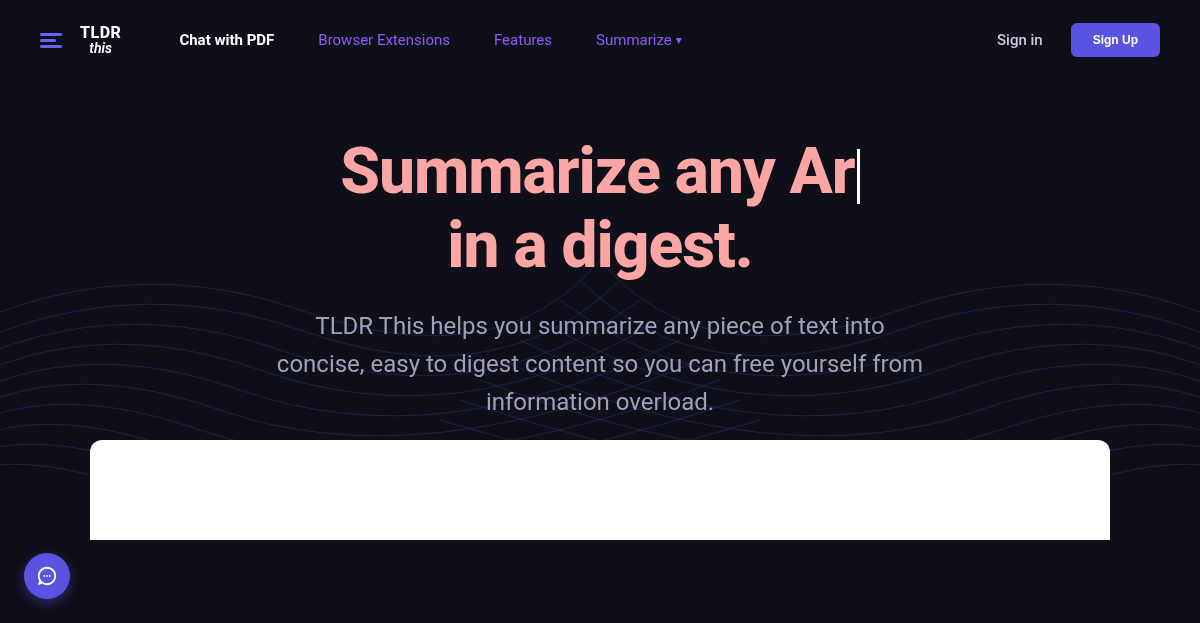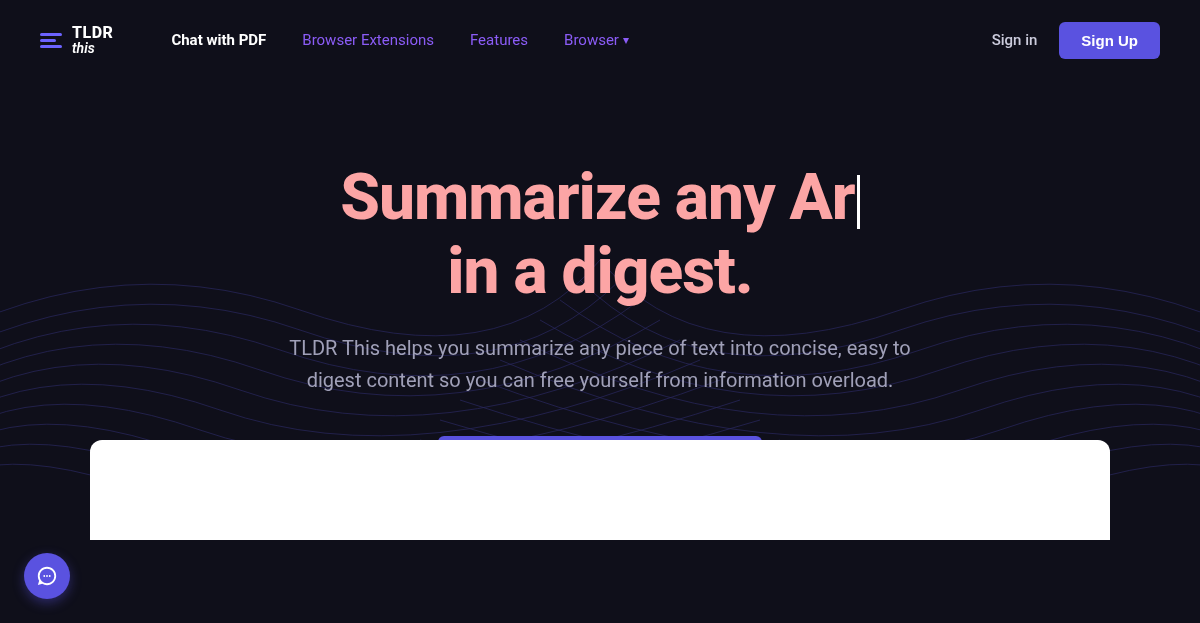--- a/index.html
+++ b/index.html
@@ -24,23 +24,24 @@
       padding: 0 40px;
       height: 80px;
       position: relative;
       z-index: 10;
       background-color: #0f0f1a;
     }
 
     .logo-area {
       display: flex;
       align-items: center;
-      gap: 10px;
+      gap: 18px;
       margin-right: 40px;
       cursor: pointer;
+      text-align: center;
     }
 
     .logo-icon {
       display: flex;
       flex-direction: column;
       gap: 3px;
     }
 
     .logo-icon span {
       display: block;
@@ -69,21 +70,21 @@
     .logo-text .this {
       font-size: 14px;
       font-weight: 600;
       color: #ffffff;
       font-style: italic;
     }
 
     .nav-links {
       display: flex;
       align-items: flex-end;
-      gap: 0;
+      gap: 8px;
       flex: 1;
     }
 
     .nav-link {
       padding: 8px 18px;
       font-size: 15px;
       color: #8b5cf6;
       cursor: pointer;
       white-space: nowrap;
       font-weight: 400;
@@ -102,38 +103,38 @@
     }
 
     .nav-link.with-arrow::after {
       content: '▾';
       font-size: 12px;
     }
 
     .nav-right {
       display: flex;
       align-items: center;
-      gap: 10px;
+      gap: 16px;
     }
 
     .sign-in-btn {
       font-size: 15px;
       color: #ccccdd;
       cursor: pointer;
       font-weight: 500;
       padding: 8px 12px;
     }
 
     .sign-up-btn {
       background-color: #5a52e0;
       color: #ffffff;
       border: none;
       padding: 10px 22px;
       border-radius: 6px;
-      font-size: 15px;
+      font-size: 12px;
       font-weight: 600;
       cursor: pointer;
       transition: background-color 0.2s;
     }
 
     
     .hero {
       position: relative;
       display: flex;
       flex-direction: column;
@@ -176,21 +177,21 @@
     .hero-title .cursor {
       display: inline-block;
       width: 3px;
       height: 0.85em;
       background-color: #ffffff;
       margin-left: 2px;
       vertical-align: middle;
     }
 
     .hero-subtitle {
-      font-size: 20px;
+      font-size: 24px;
       color: #a0a0b8;
       line-height: 1.6;
       max-width: 660px;
       margin-bottom: 40px;
     }
 
     .summarize-btn {
       background-color: #5a52e0;
       color: #ffffff;
       border: none;
@@ -253,21 +254,21 @@
     <div class="logo-text">
       <span class="tldr">TLDR</span>
       <span class="this">this</span>
     </div>
   </div>
 
   <div class="nav-links">
     <div class="nav-link active">Chat with PDF</div>
     <div class="nav-link">Browser Extensions</div>
     <div class="nav-link">Features</div>
-    <div class="nav-link with-arrow">Browser</div>
+    <div class="nav-link with-arrow">Summarize</div>
   </div>
 
   <div class="nav-right">
     <span class="sign-in-btn">Sign in</span>
     <button class="sign-up-btn">Sign Up</button>
   </div>
 </nav>
 
 <section class="hero">
 

